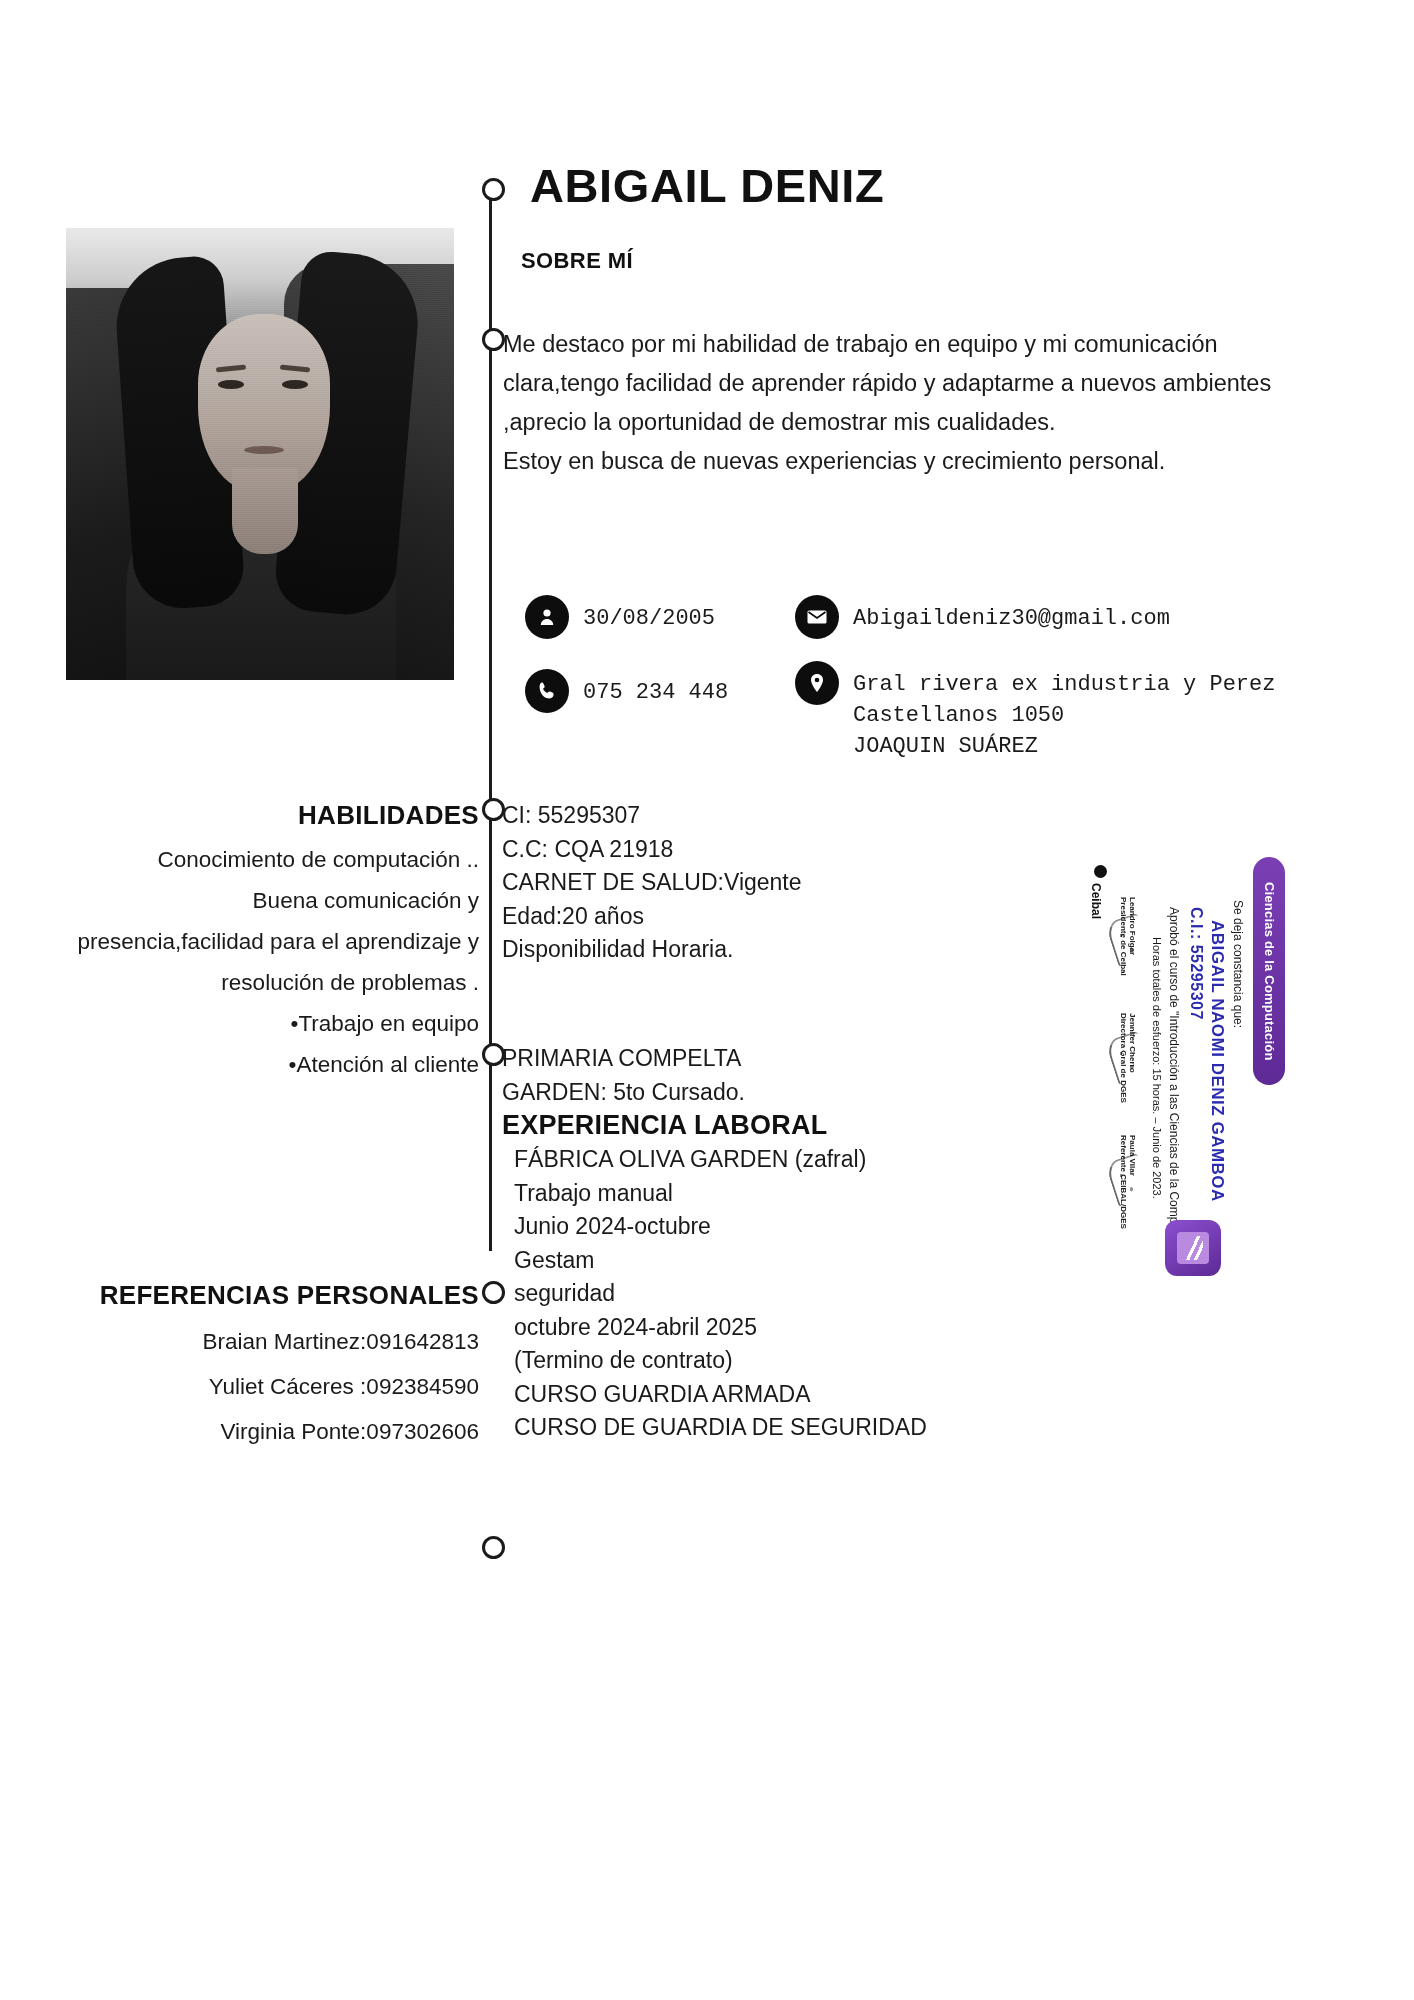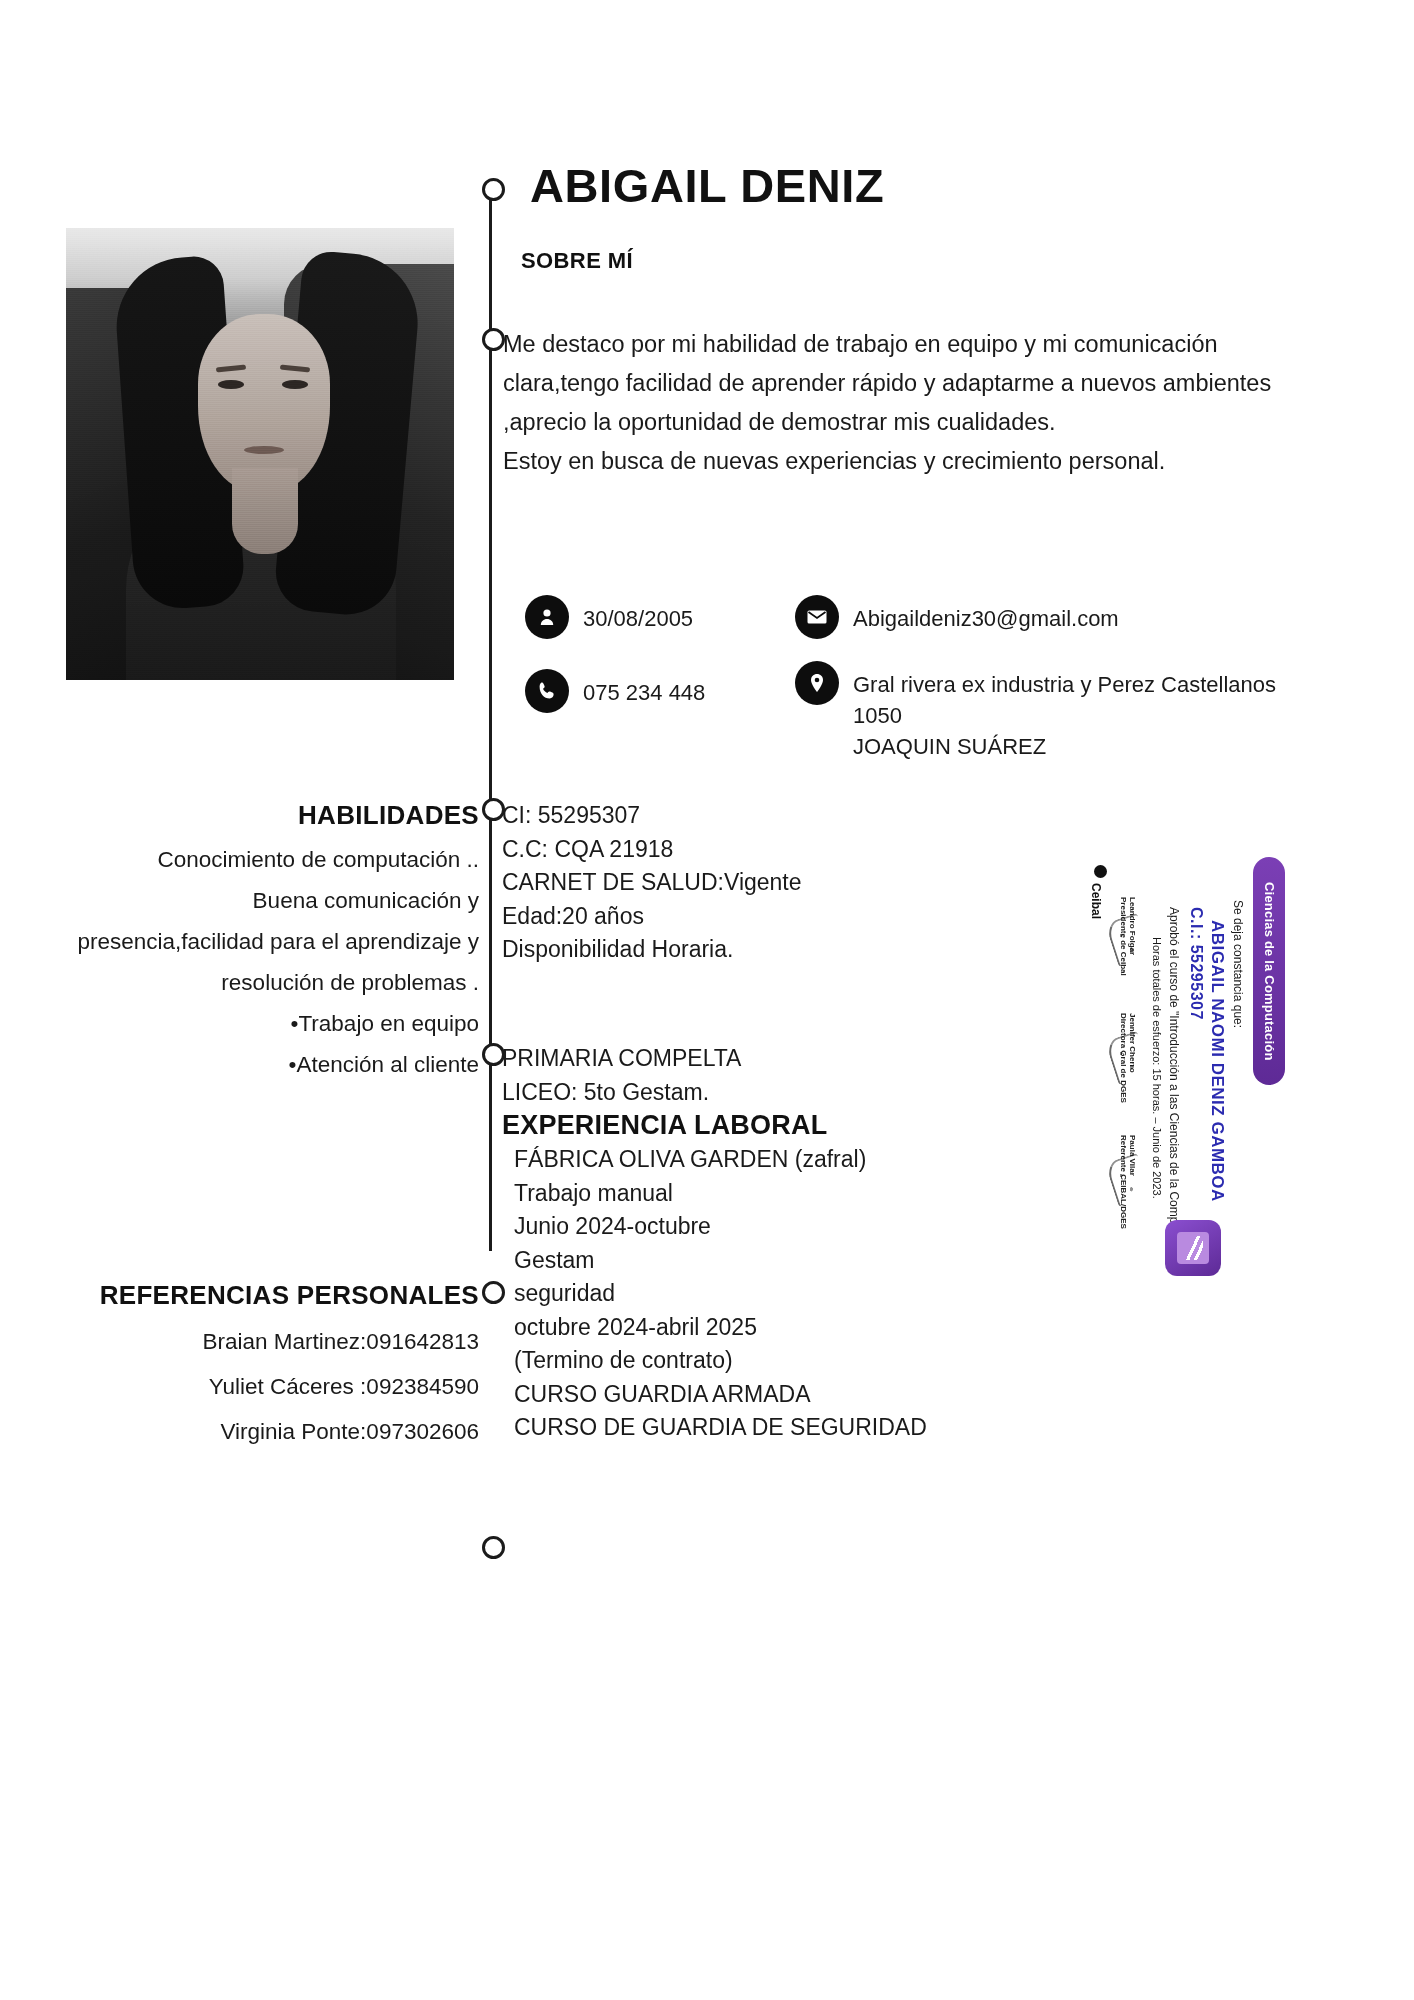--- a/index.html
+++ b/index.html
@@ -162,20 +162,21 @@
     align-items: center;
     justify-content: center;
     flex: 0 0 auto;
   }
   .c-icon svg { display: block; }
   .c-text {
     font-size: 22px;
     line-height: 31px;
     color: #1a1a1a;
     padding-top: 8px;
+    font-family: Liberation Mono, monospace;
   }
   .c-dob  { left: 0px;   top: 0px; }
   .c-mail { left: 270px; top: 0px; }
   .c-tel  { left: 0px;   top: 74px; }
   .c-addr { left: 270px; top: 66px; }
 
   
   .left-col {
     position: absolute;
     left: 74px;
@@ -444,21 +445,21 @@
   <div class="right-col more-info">
     <div class="right-body" style="white-space:pre-line">CI: 55295307
 C.C: CQA 21918
 CARNET DE SALUD:Vigente
 Edad:20 años
 Disponibilidad Horaria.</div>
   </div>
 
   <div class="right-col educacion">
     <div class="right-body" style="white-space:pre-line">PRIMARIA COMPELTA
-LICEO: 5to Gestam.</div>
+GARDEN: 5to Cursado.</div>
   </div>
 
   <div class="right-col experiencia">
     <div class="right-title">EXPERIENCIA LABORAL</div>
     <div class="right-body" style="white-space:pre-line">FÁBRICA OLIVA GARDEN (zafral)
 Trabajo manual
 Junio 2024-octubre
 Gestam
 seguridad
 octubre 2024-abril 2025

